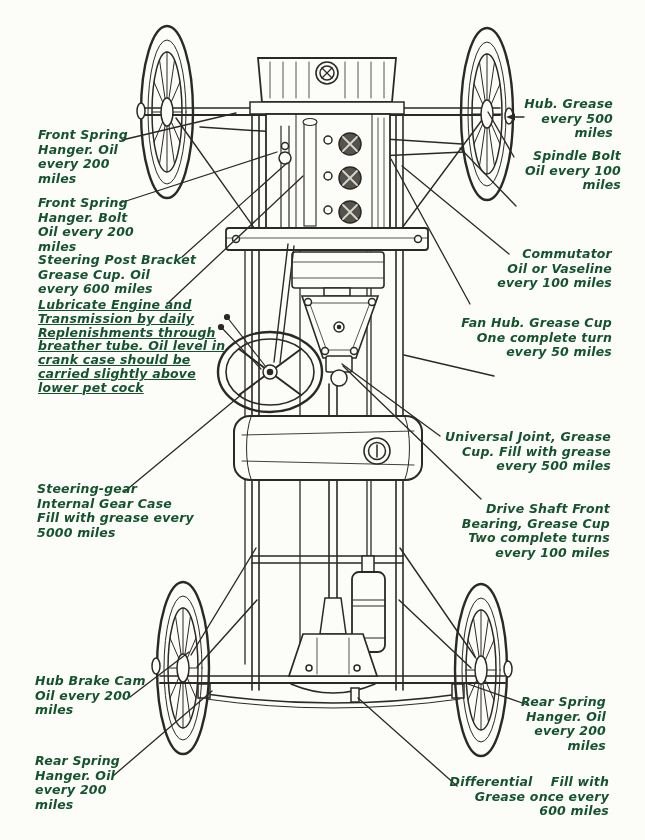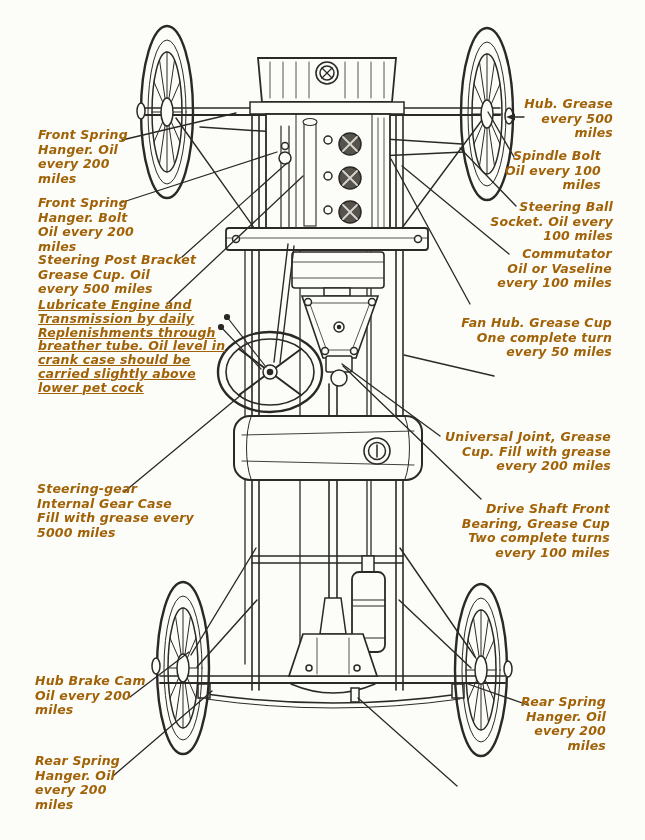--- a/index.html
+++ b/index.html
@@ -7,21 +7,21 @@
     position:relative;width:645px;height:840px;margin:0 auto;
     background:#fcfcf9;overflow:hidden;
     font-family:"DejaVu Sans",sans-serif;
   }
   .art{position:absolute;left:0;top:0;}
   .lbl{
     position:absolute;
     font-family:"DejaVu Sans",sans-serif;
     font-style:italic;font-weight:700;
     font-size:12.5px;line-height:1.17;
-    color:#a16207;white-space:pre-wrap;letter-spacing:.2px;
+    color:#14532d;white-space:pre-wrap;letter-spacing:.2px;
   }
   .lbl.right{text-align:right;}
   .lbl.tight{line-height:1.1;text-decoration:underline;}
 </style>
 </head>
 <body>
 
 <div class="stage">
 
 <svg class="art" width="645" height="840" viewBox="0 0 645 840">
@@ -262,21 +262,21 @@
 <div class="lbl" style="left:38px;top:128px">Front Spring
 Hanger. Oil
 every 200
 miles</div>
 <div class="lbl" style="left:38px;top:196px">Front Spring
 Hanger. Bolt
 Oil every 200
 miles</div>
 <div class="lbl" style="left:38px;top:253px">Steering Post Bracket
 Grease Cup. Oil
-every 500 miles</div>
+every 600 miles</div>
 <div class="lbl tight" style="left:38px;top:298px">Lubricate Engine and
 Transmission by daily
 Replenishments through
 breather tube. Oil level in
 crank case should be
 carried slightly above
 lower pet cock</div>
 <div class="lbl" style="left:37px;top:482px">Steering-gear
 Internal Gear Case
 Fill with grease every
@@ -285,37 +285,37 @@
 Oil every 200
 miles</div>
 <div class="lbl" style="left:35px;top:754px">Rear Spring
 Hanger. Oil
 every 200
 miles</div>
 
 <div class="lbl right" style="right:32px;top:97px">Hub. Grease
 every 500
 miles</div>
-<div class="lbl right" style="right:44px;top:149px">Spindle Bolt
+<div class="lbl right" style="right:24px;top:149px">Spindle Bolt
 Oil every 100
 miles</div>
-<div class="lbl right" style="right:32px;top:200px">Steering Ball
-Socket. Oil every
-100 miles</div>
 <div class="lbl right" style="right:33px;top:247px">Commutator
 Oil or Vaseline
 every 100 miles</div>
 <div class="lbl right" style="right:33px;top:316px">Fan Hub. Grease Cup
 One complete turn
 every 50 miles</div>
 <div class="lbl right" style="right:34px;top:430px">Universal Joint, Grease
 Cup. Fill with grease
-every 200 miles</div>
+every 500 miles</div>
 <div class="lbl right" style="right:35px;top:502px">Drive Shaft Front
 Bearing, Grease Cup
 Two complete turns
 every 100 miles</div>
 <div class="lbl right" style="right:39px;top:695px">Rear Spring
 Hanger. Oil
 every 200
 miles</div>
+<div class="lbl right" style="right:36px;top:775px">Differential    Fill with
+Grease once every
+600 miles</div>
 
 </div>
 
 </body></html>

